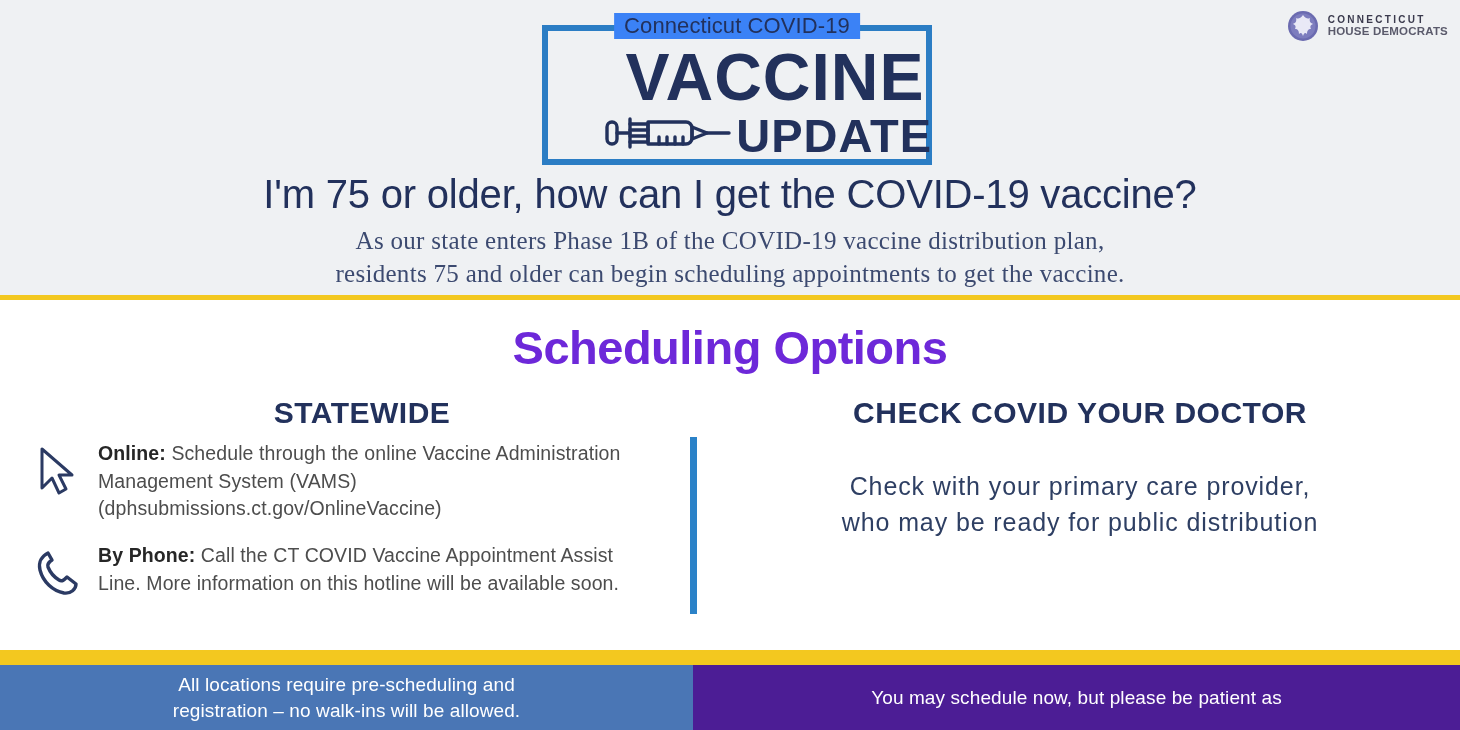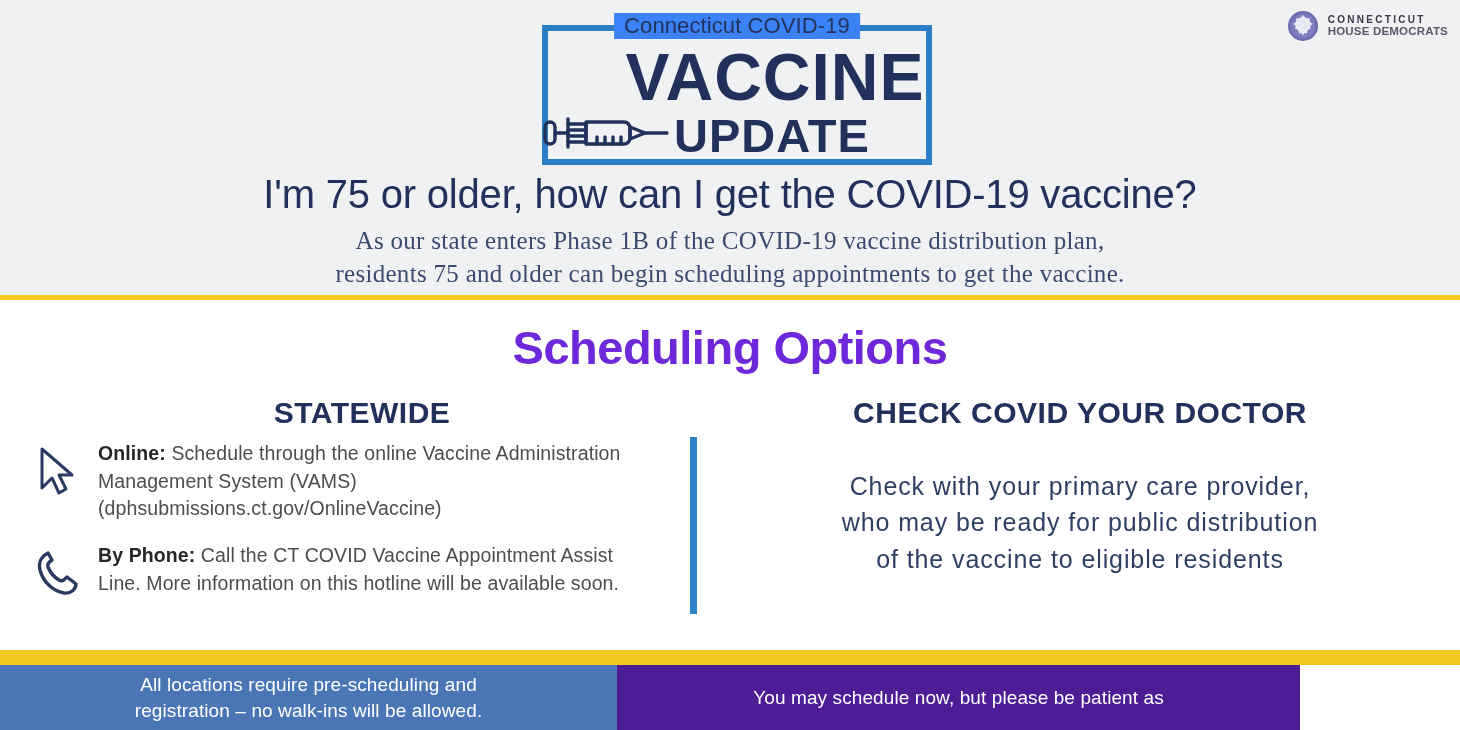--- a/index.html
+++ b/index.html
@@ -55,21 +55,21 @@
     background:#3b82f6; padding:0 10px; letter-spacing:.1px;
   }
   .vaccine-word{
     position:absolute; top:19px; left:6px; width:100%;
     text-align:center;
     font-size:66px; font-weight:bold; color:#22315c;
     letter-spacing:1px; line-height:1;margin-left:32px;
   }
   .update-row{
     position:absolute; top:86px; left:0; width:100%; height:48px;
-    display:flex; align-items:center; justify-content:flex-start; gap:4px;
+    display:flex; align-items:center; justify-content:flex-end; gap:4px;
   }
   .syringe{ flex:none; }
   .update-word{
     font-size:47px; font-weight:bold; color:#22315c; letter-spacing:1px;
     line-height:1;
   }
 
   
   .headline{
     position:absolute; left:0; top:172px; width:1460px;
@@ -122,21 +122,21 @@
     text-align:center;
     font-size:25px; color:#2e3f63; line-height:1.45; letter-spacing:.9px;
   }
 
   
   .gold-rule-bottom{
     position:absolute; left:0; top:650px; width:1460px; height:15px;
     background:#f3c81f;
   }
   .banner{
-    position:absolute; left:0; top:665px; width:1300px; height:65px;
+    position:absolute; left:0; top:665px; width:1460px; height:65px;
     display:flex;
   }
   .banner-left{
     width:693px; height:100%; background:#4a76b5;
     display:flex; align-items:center; justify-content:center;
   }
   .banner-right{
     width:767px; height:100%; background:#4c1d95;
     display:flex; align-items:center; justify-content:center;
   }
@@ -233,21 +233,20 @@
   <span class="btext">
     <b>By Phone:</b><span> Call the CT COVID Vaccine Appointment Assist Line. More information on this hotline will be available soon.</span>
   </span>
 </div>
 
 <div class="v-divider"></div>
 
 <div class="doctor-text">
   <div>Check with your primary care provider,</div>
   <div>who may be ready for public distribution</div>
-  <div>of the vaccine to eligible residents</div>
 </div>
 
 <div class="gold-rule-bottom"></div>
 <div class="banner">
   <div class="banner-left">
     <p>
       <span>All locations require pre-scheduling and</span><br>
       <span>registration – no walk-ins will be allowed.</span>
     </p>
   </div>

